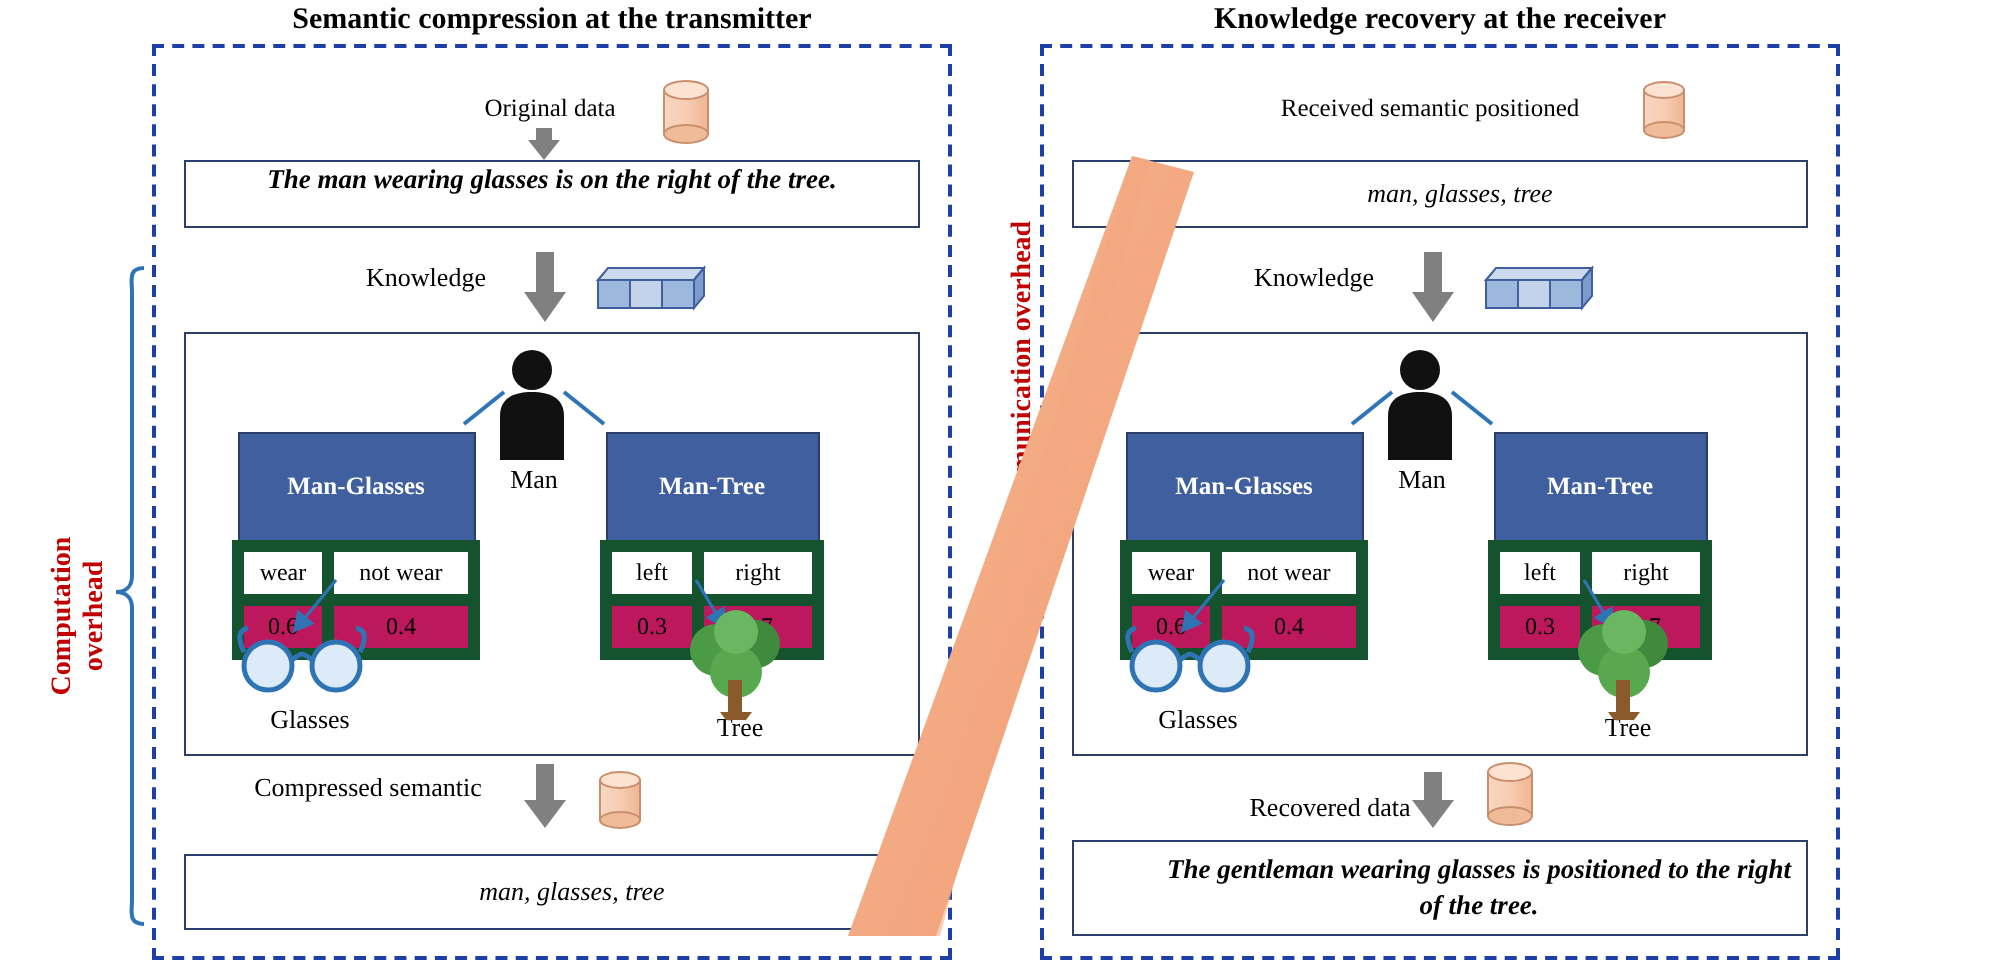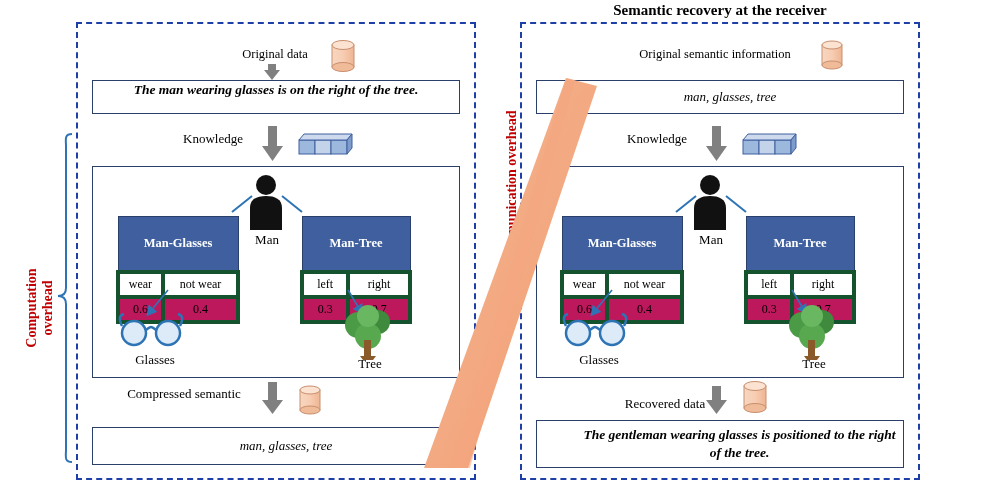--- a/index.html
+++ b/index.html
@@ -77,21 +77,21 @@
   .ctable .hdr {
     background: #3f5f9e;
     color: #ffffff;
     font-weight: bold;
     text-align: center;
     font-size: 12.5px;
     padding: 19px 0;
     border: 1px solid #2b3f6b;
   }
   .ctable td {
-    border: 4px solid #14532d;
+    border: 6px solid #14532d;
     text-align: center;
     padding: 3px 0;
     background: #ffffff;
     color: #000;
   }
   .ctable td.alt {
     background: #be185d;
   }
   .side-label {
     position: absolute;
@@ -117,20 +117,21 @@
     font-size: 12.5px;
     text-align: center;
     white-space: nowrap;
   }
 </style>
 </head>
 <body>
 
 <div id="canvas">
 
+  <div class="panel-title" style="left:76px; top:2px; width:400px;">Semantic compression at the transmitter</div>
 
   <div class="dashed-box" style="left:76px; top:22px; width:400px; height:458px;"></div>
 
   <div class="cap-label" style="left:220px; top:47px; width:110px;">Original data</div>
 
   <div class="solid-box" style="left:92px; top:80px; width:368px; height:34px;"></div>
   <div class="sentence" style="left:92px; top:80px; width:368px; height:20px;">The man wearing glasses is on the right of the tree.</div>
 
   <div class="label" style="left:170px; top:131px; width:86px;">Knowledge</div>
 
@@ -171,25 +172,25 @@
     </table>
 
   <div class="label" style="left:117px; top:352px; width:76px;">Glasses</div>
   <div class="label" style="left:345px; top:356px; width:50px;">Tree</div>
 
   <div class="label" style="left:104px; top:386px; width:160px;">Compressed semantic</div>
 
   <div class="solid-box" style="left:92px; top:427px; width:368px; height:38px;"></div>
   <div class="keywords" style="left:92px; top:427px; width:368px; height:38px;">man, glasses, tree</div>
 
-  <div class="panel-title" style="left:520px; top:2px; width:400px;">Semantic recovery at the receiver</div>
+  <div class="panel-title" style="left:520px; top:2px; width:400px;">Knowledge recovery at the receiver</div>
 
   <div class="dashed-box" style="left:520px; top:22px; width:400px; height:458px;"></div>
 
-  <div class="cap-label" style="left:610px; top:47px; width:210px;">Original semantic information</div>
+  <div class="cap-label" style="left:610px; top:47px; width:210px;">Received semantic positioned</div>
 
   <div class="solid-box" style="left:536px; top:80px; width:368px; height:34px;"></div>
   <div class="keywords" style="left:536px; top:80px; width:368px; height:34px;">man, glasses, tree</div>
 
   <div class="label" style="left:614px; top:131px; width:86px;">Knowledge</div>
 
   <div class="solid-box" style="left:536px; top:166px; width:368px; height:212px;"></div>
 
   <div class="label" style="left:688px; top:232px; width:46px;">Man</div>
 

